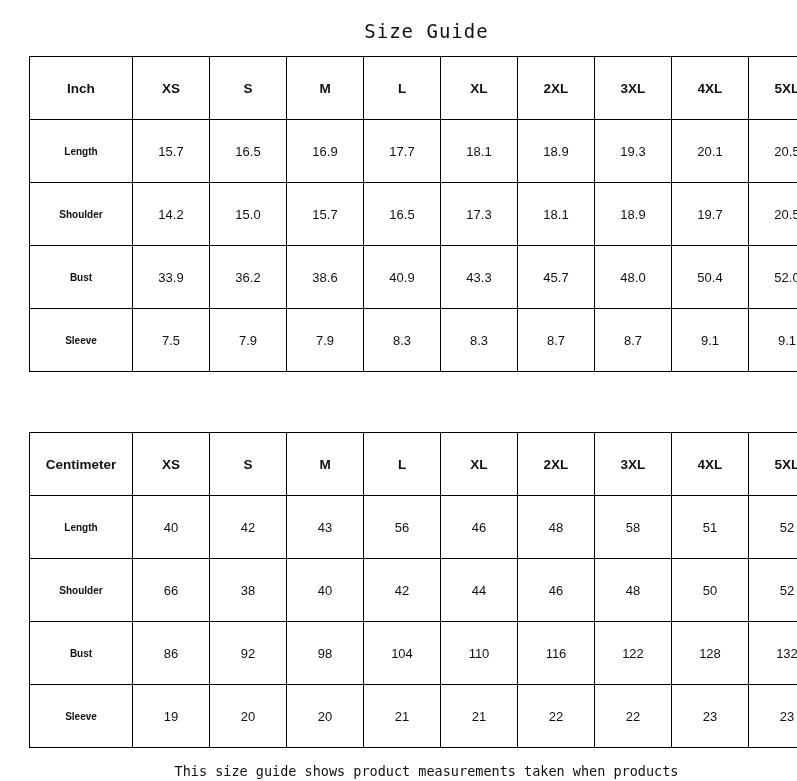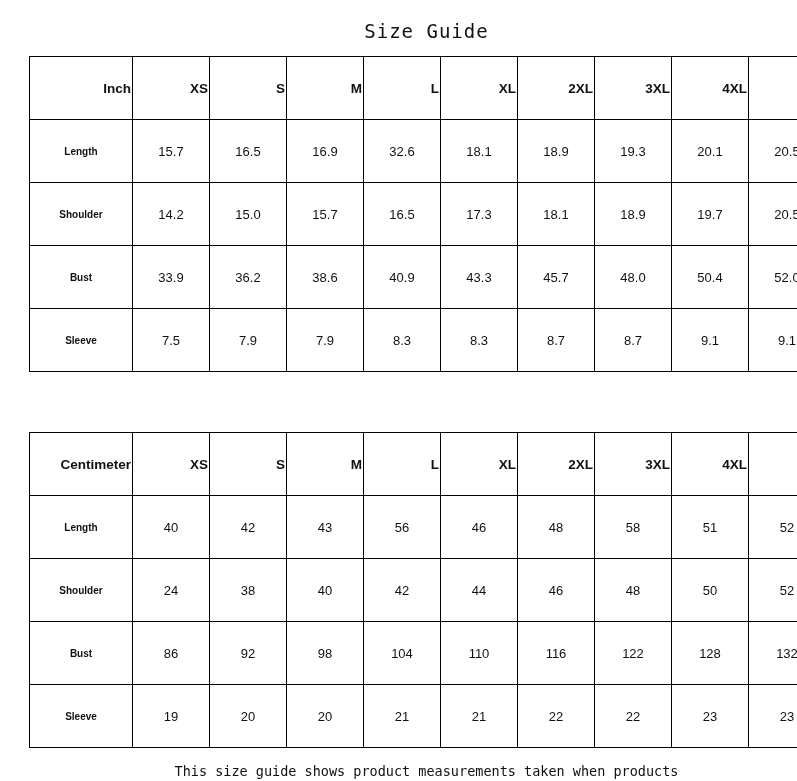--- a/index.html
+++ b/index.html
@@ -40,21 +40,20 @@
     border: 1px solid #000000;
     text-align: center;
     vertical-align: middle;
     height: 60px;
     font-size: 13px;
     color: #111111;
   }
   table.size-table td.head-cell {
     font-weight: bold;
     font-size: 13.5px;
-    text-align: right;
   }
   table.size-table td.row-label {
     font-weight: bold;
     font-size: 10px;
   }
   .col-label { width: 103px; }
   .col-data { width: 77px; }
   .spacer {
     height: 60px;
   }
@@ -98,21 +97,21 @@
         <td class="head-cell">2XL</td>
         <td class="head-cell">3XL</td>
         <td class="head-cell">4XL</td>
         <td class="head-cell">5XL</td>
       </tr>
       <tr>
         <td class="row-label">Length</td>
         <td>15.7</td>
         <td>16.5</td>
         <td>16.9</td>
-        <td>32.6</td>
+        <td>17.7</td>
         <td>18.1</td>
         <td>18.9</td>
         <td>19.3</td>
         <td>20.1</td>
         <td>20.5</td>
       </tr>
       <tr>
         <td class="row-label">Shoulder</td>
         <td>14.2</td>
         <td>15.0</td>
@@ -186,21 +185,21 @@
         <td>43</td>
         <td>56</td>
         <td>46</td>
         <td>48</td>
         <td>58</td>
         <td>51</td>
         <td>52</td>
       </tr>
       <tr>
         <td class="row-label">Shoulder</td>
-        <td>24</td>
+        <td>66</td>
         <td>38</td>
         <td>40</td>
         <td>42</td>
         <td>44</td>
         <td>46</td>
         <td>48</td>
         <td>50</td>
         <td>52</td>
       </tr>
       <tr>

